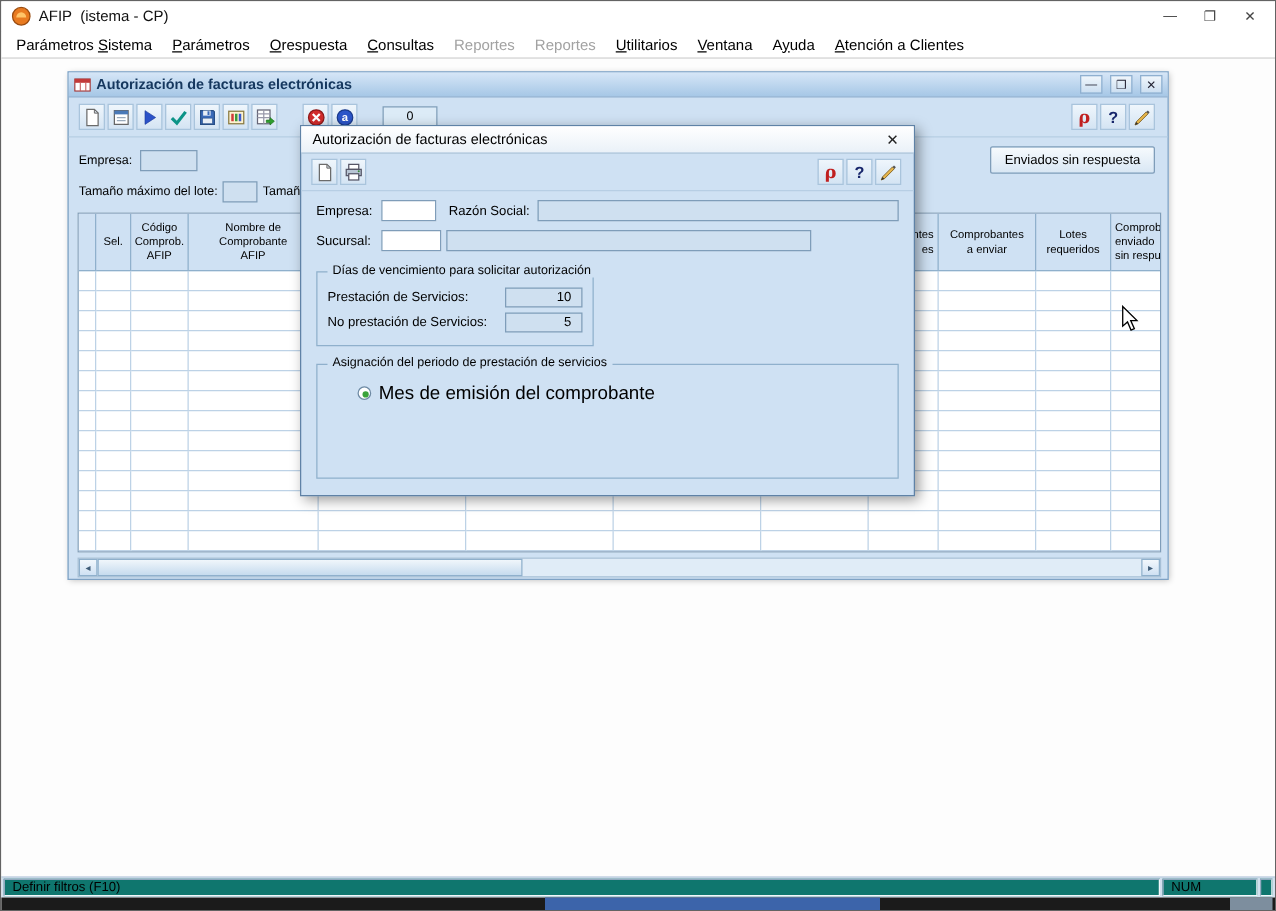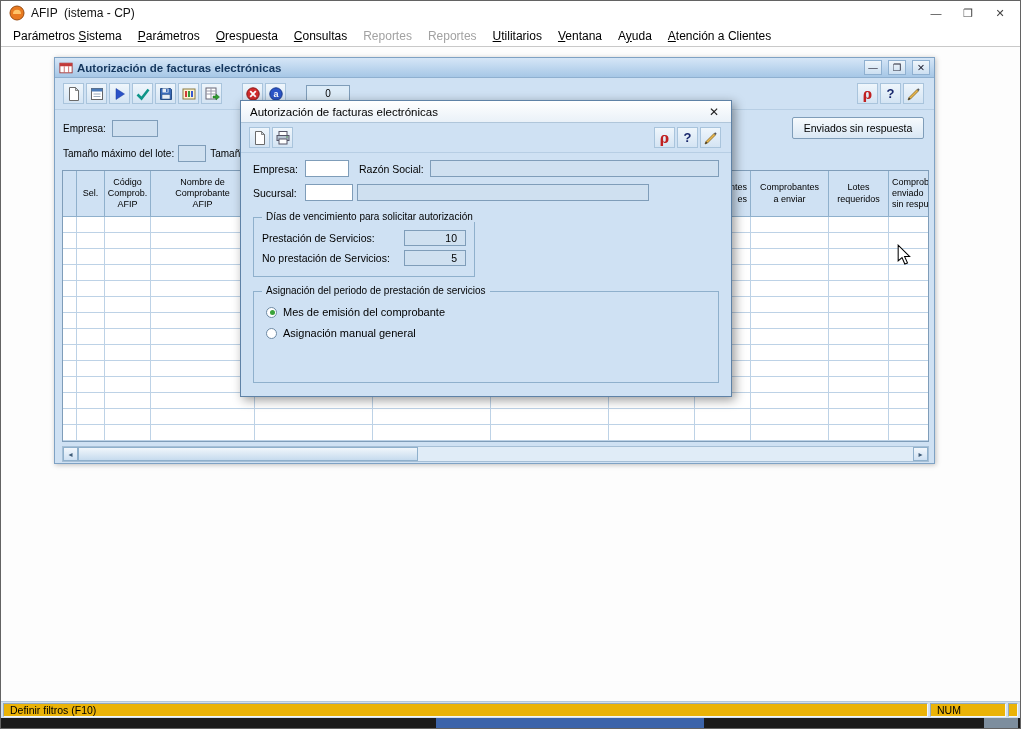--- a/index.html
+++ b/index.html
@@ -80,30 +80,30 @@
   .dlg-row{display:flex;align-items:center;margin:7px 12px 0;font-size:10.5px;color:#000;white-space:nowrap}
   .lblw{width:52px;flex:none}
   .flex1{flex:1}
   .valbox{width:62px;height:16px;text-align:right;padding-right:8px}
 
   .fs{position:relative;border:1px solid #8fb0cc;margin:0 12px;padding:12px 8px 6px}
   .fs-title{position:absolute;top:-7px;left:8px;background:#cfe1f3;padding:0 4px;font-size:10px;color:#000;white-space:nowrap}
   .fs1{width:222px;margin-top:16px}
   .fs-row{display:flex;align-items:center;margin-bottom:4px;font-size:10.5px}
   .fs2{margin-top:14px;height:92px}
-  .radio-row{display:flex;align-items:center;gap:6px;margin:2px 0 9px 4px;font-size:11px}
+  .radio-row{display:flex;align-items:center;gap:6px;margin:2px 0 9px 24px;font-size:15px}
   .radio{width:11px;height:11px;flex:none;border-radius:50%;background:#fff;border:1px solid #6e8aa4;position:relative}
   .radio.sel::after{content:"";position:absolute;left:2.5px;top:2.5px;width:5px;height:5px;border-radius:50%;background:#3aa33a}
   .fs-fechas{position:absolute;left:190px;top:32px;width:174px;height:50px;margin:0;padding:14px 8px 6px}
   .fechas-row{display:flex;align-items:center;gap:6px;font-size:10.5px}
   .fechas-row .inp{height:16px}
 
   
   .statusbar{height:17px;background:#d2e0ee;border-top:1px solid #b6c8da;display:flex;align-items:stretch;padding:1px 2px;gap:2px;flex:none}
-  .spanel{border:1px solid;border-color:#92a9bf #f2f7fb #f2f7fb #92a9bf;font-size:10.5px;display:flex;align-items:center;padding:0 6px;color:#000;background:#eab308;white-space:nowrap}
+  .spanel{border:1px solid;border-color:#92a9bf #f2f7fb #f2f7fb #92a9bf;font-size:10.5px;display:flex;align-items:center;padding:0 6px;color:#000;background:#0f766e;white-space:nowrap}
   .spanel.main{flex:1}
   .spanel.num{width:76px}
   .spanel.corner{width:10px;padding:0}
 
   
   .bottomstrip{height:10px;background:#1b1b1b;position:relative;flex:none}
   .bs-blue{position:absolute;left:435px;top:0;width:268px;height:10px;background:#3c64aa}
   .bs-gray{position:absolute;right:2px;top:0;width:34px;height:10px;background:#7d8e9e}
 
   .cursor{position:absolute;left:896px;top:197px;z-index:20;width:14px}
@@ -601,24 +601,20 @@
           <input class="inp dis valbox" value="5" style="">
         </div>
       </div>
 
       <div class="fs fs2">
         <span class="fs-title">Asignación del periodo de prestación de servicios</span>
         <div class="radio-row">
           <span class="radio sel"></span>
           <span>Mes de emisión del comprobante</span>
         </div>
-        <div class="radio-row">
-          <span class="radio"></span>
-          <span>Asignación manual general</span>
-        </div>
       </div>
     </div>
 
     <svg class="cursor" viewBox="0 0 12 19">
       <path d="M1 1 L1 14.5 L4.3 11.6 L6.7 17.2 L9 16.2 L6.5 10.7 L10.8 10.7 Z" fill="#fff" stroke="#000" stroke-width="0.9"></path>
     </svg>
   </div>
 
   <div class="statusbar">
     <span class="spanel main">Definir filtros (F10)</span>

